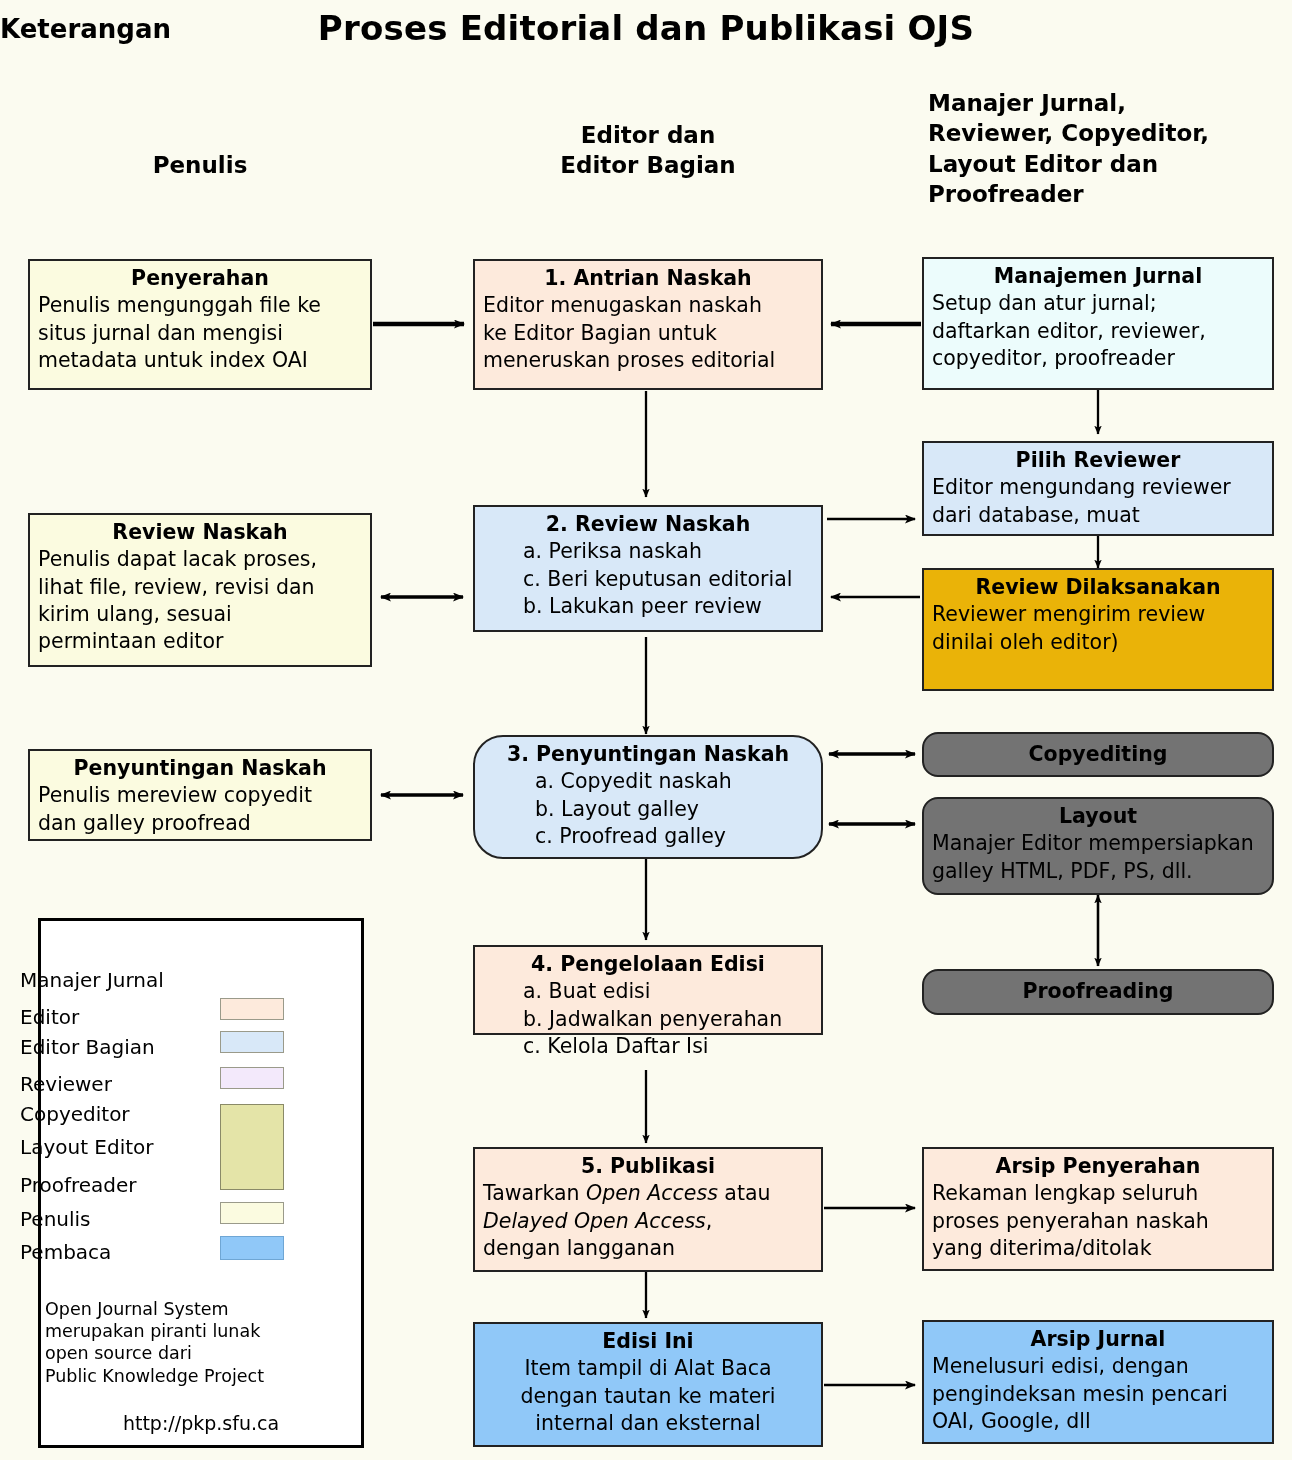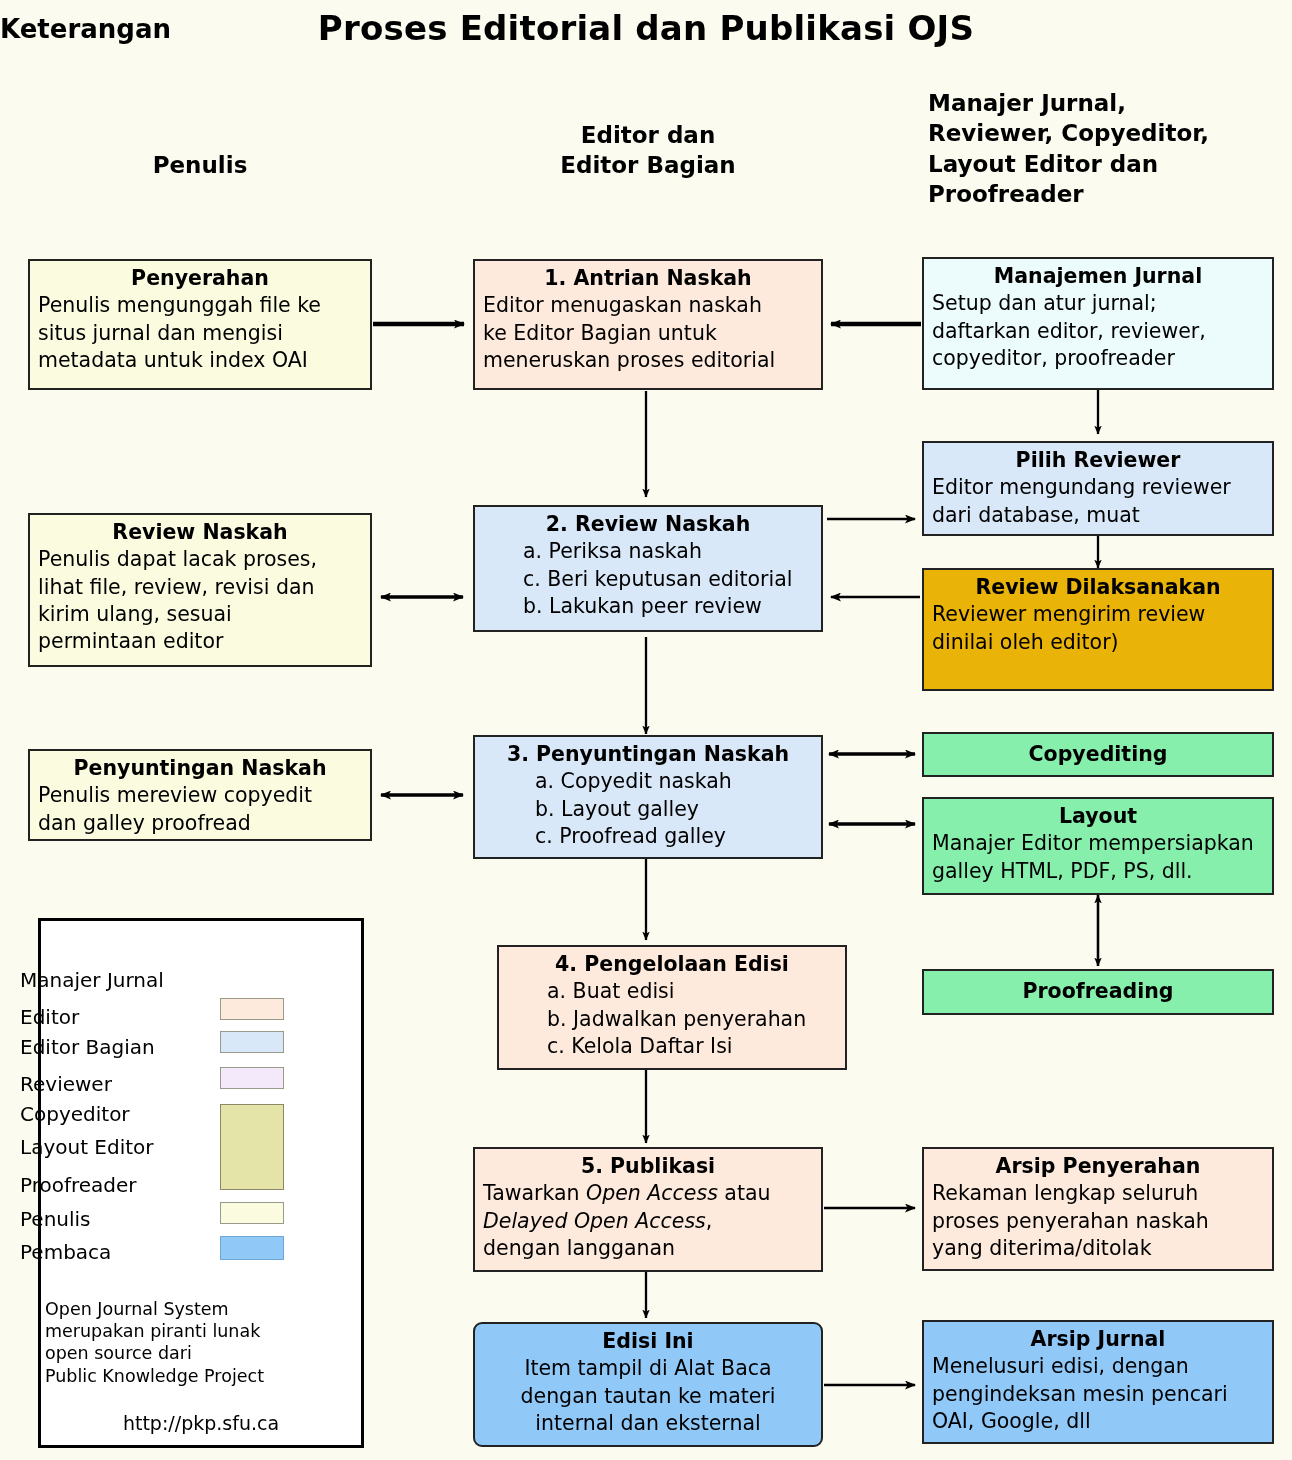--- a/index.html
+++ b/index.html
@@ -42,21 +42,21 @@
   .box li{white-space:nowrap;}
   .lst-ind{padding-left:40px !important;}
   .it{font-style:italic;}
 
   
   .c-author {background:#fbfbe0;}
   .c-editor {background:#fdeadc;}
   .c-section{background:#d8e8f8;}
   .c-manager{background:#ecfcfc;}
   .c-reviewer{background:#eab308;}
-  .c-copy   {background:#86efac;}
+  .c-copy   {background:#737373;border-radius:16px;}
   .c-reader {background:#90c8f8;}
 
   
   #legend{
     position:absolute;left:38px;top:918px;width:326px;height:530px;
     border:3px solid #000;background:#fff;box-sizing:border-box;
   }
   #legend-title{
     position:absolute;left:0;top:14px;width:326px;
     font-size:26px;font-weight:bold;
@@ -202,21 +202,21 @@
     <span class="b">Reviewer mengirim review</span>
     <span class="b">dinilai oleh editor)</span>
   </div>
 
   <div class="box c-author" style="left:28px;top:749px;width:344px;height:92px;">
     <span class="t">Penyuntingan Naskah</span>
     <span class="b">Penulis mereview copyedit</span>
     <span class="b">dan galley proofread</span>
   </div>
 
-  <div class="box c-section" style="left:473px;top:735px;width:350px;height:124px;">
+  <div class="box c-section" style="left:473px;top:735px;width:350px;height:124px;border-radius:30px;">
     <span class="t">3. Penyuntingan Naskah</span>
     <ul class="lst-ind" style="padding-left:52px !important;">
       <li>a. Copyedit naskah</li>
       <li>b. Layout galley</li>
       <li>c. Proofread galley</li>
     </ul>
   </div>
 
   <div class="box c-copy" style="left:922px;top:732px;width:352px;height:45px;padding-top:7px;">
     <span class="t">Copyediting</span>
@@ -225,21 +225,21 @@
   <div class="box c-copy" style="left:922px;top:797px;width:352px;height:98px;">
     <span class="t">Layout</span>
     <span class="b">Manajer Editor mempersiapkan</span>
     <span class="b">galley HTML, PDF, PS, dll.</span>
   </div>
 
   <div class="box c-copy" style="left:922px;top:969px;width:352px;height:46px;padding-top:7px;">
     <span class="t">Proofreading</span>
   </div>
 
-  <div class="box c-editor" style="left:497px;top:945px;width:350px;height:125px;">
+  <div class="box c-editor" style="left:473px;top:945px;width:350px;height:90px;">
     <span class="t">4. Pengelolaan Edisi</span>
     <ul class="lst-ind">
       <li>a. Buat edisi</li>
       <li>b. Jadwalkan penyerahan</li>
       <li>c. Kelola Daftar Isi</li>
     </ul>
   </div>
 
   <div class="box c-editor" style="left:473px;top:1147px;width:350px;height:125px;">
     <span class="t">5. Publikasi</span>
@@ -248,21 +248,21 @@
     <span class="b">dengan langganan</span>
   </div>
 
   <div class="box c-editor" style="left:922px;top:1147px;width:352px;height:124px;">
     <span class="t">Arsip Penyerahan</span>
     <span class="b">Rekaman lengkap seluruh</span>
     <span class="b">proses penyerahan naskah</span>
     <span class="b">yang diterima/ditolak</span>
   </div>
 
-  <div class="box c-reader" style="left:473px;top:1322px;width:350px;height:125px;border-radius:9px;">
+  <div class="box c-reader" style="left:473px;top:1322px;width:350px;height:125px;">
     <span class="t">Edisi Ini</span>
     <span class="b ctr">Item tampil di Alat Baca</span>
     <span class="b ctr">dengan tautan ke materi</span>
     <span class="b ctr">internal dan eksternal</span>
   </div>
 
   <div class="box c-reader" style="left:922px;top:1320px;width:352px;height:124px;">
     <span class="t">Arsip Jurnal</span>
     <span class="b">Menelusuri edisi, dengan</span>
     <span class="b">pengindeksan mesin pencari</span>

